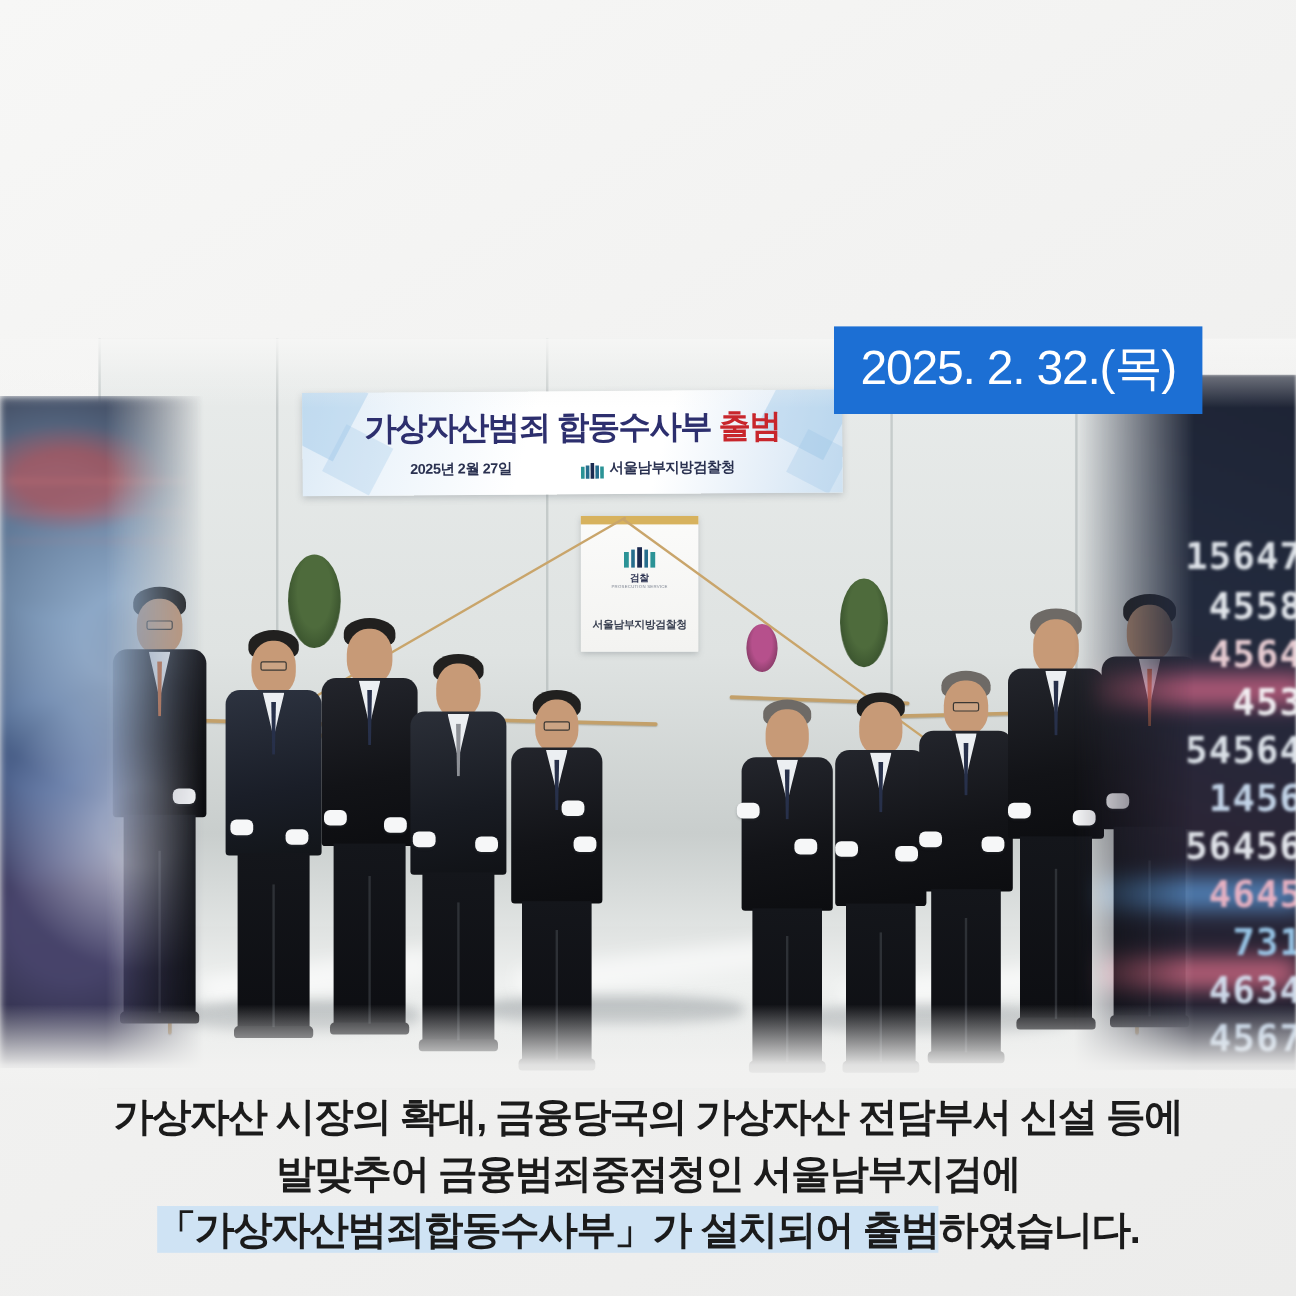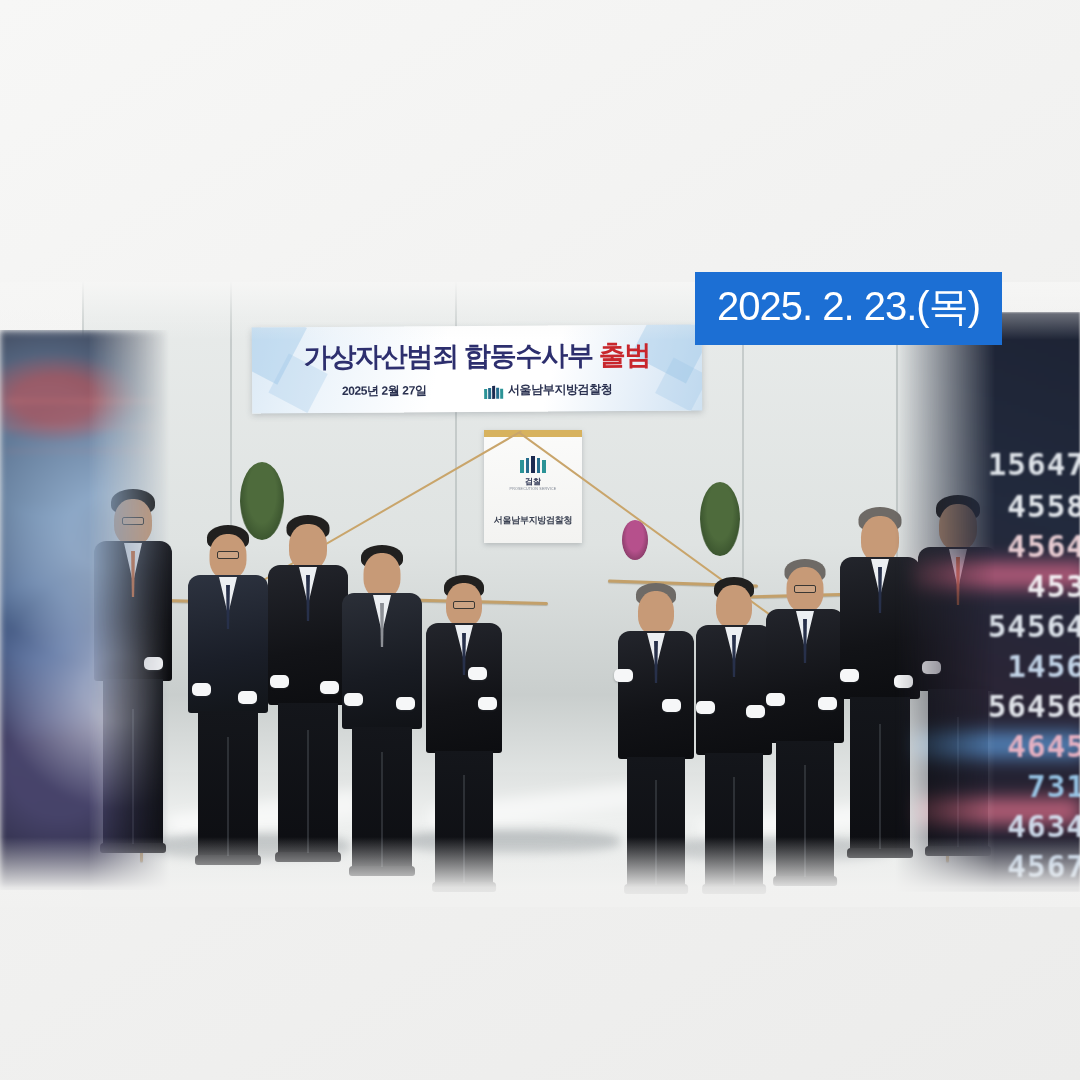--- a/index.html
+++ b/index.html
@@ -474,21 +474,21 @@
     background: #cfe3f4;
     padding: 1px 0;
   }
 </style>
 </head>
 <body>
 
 <div id="card">
 
 
-  <div class="date-badge">2025. 2. 23.(목)</div>
+  <div class="date-badge">2025. 2. 32.(목)</div>
 
   <div class="photo">
 
     <div class="room"></div>
 
     <div class="wall-seam" style="left:230px; top:0; height:500px;"></div>
     <div class="wall-seam" style="left:455px; top:0; height:500px;"></div>
     <div class="wall-seam" style="left:742px; top:0; height:500px;"></div>
     <div class="wall-seam" style="left:896px; top:0; height:500px;"></div>
     <div class="wall-seam" style="left:82px; top:0; height:500px;"></div>
@@ -708,14 +708,19 @@
       <span class="num" style="top:416px; color:#f3b7c6;">4645</span>
       <span class="num" style="top:456px; color:#9fd0f2;">731</span>
       <span class="num" style="top:496px; color:#d7e6f6;">4634</span>
       <span class="num" style="top:536px; color:#c4d9ef;">4567</span>
     </div>
 
     <div class="photo-fade-top"></div>
     <div class="photo-fade-bottom"></div>
   </div>
 
+  <div class="caption">
+    <div class="cap-line">가상자산 시장의 확대, 금융당국의 가상자산 전담부서 신설 등에</div>
+    <div class="cap-line">발맞추어 금융범죄중점청인 서울남부지검에</div>
+    <div class="cap-line"><span class="hl">「가상자산범죄합동수사부」가  설치되어 출범</span><span>하였습니다.</span></div>
+  </div>
 
 </div>
 
 </body></html>

